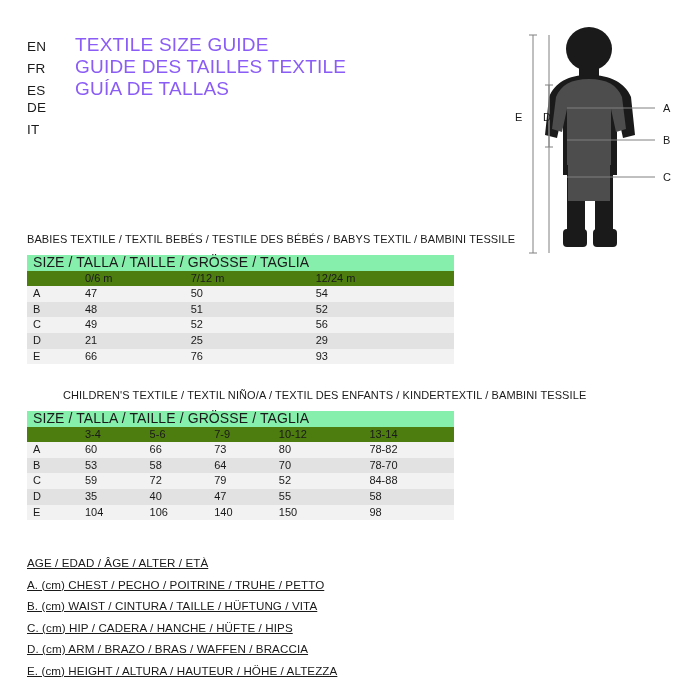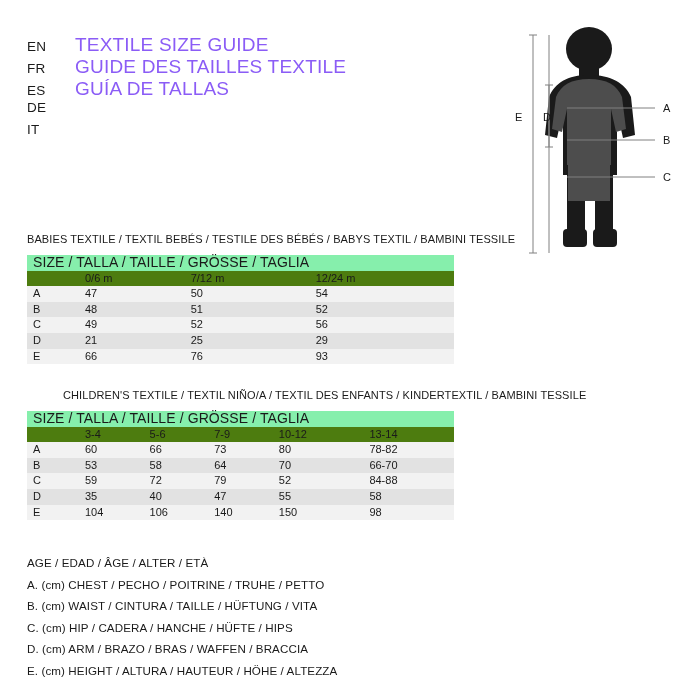--- a/index.html
+++ b/index.html
@@ -109,20 +109,21 @@
     left: 27px;
     top: 552px;
     width: 480px;
   }
   .legend-line {
     font-size: 11.6px;
     letter-spacing: 0.1px;
     line-height: 21.5px;
     color: #1a1a1a;
     white-space: nowrap;
+    text-decoration: underline;
   }
 </style>
 </head>
 <body>
 
 <div class="page">
 
   <div class="titles">
     <div class="title-row">
       <span class="title-lang">EN</span>
@@ -281,21 +282,21 @@
       <td>73</td>
       <td>80</td>
       <td>78-82</td>
     </tr>
     <tr class="even">
       <td class="c-label">B</td>
       <td>53</td>
       <td>58</td>
       <td>64</td>
       <td>70</td>
-      <td>66-70</td>
+      <td>78-70</td>
     </tr>
     <tr class="odd">
       <td class="c-label">C</td>
       <td>59</td>
       <td>72</td>
       <td>79</td>
       <td>52</td>
       <td>84-88</td>
     </tr>
     <tr class="even">

